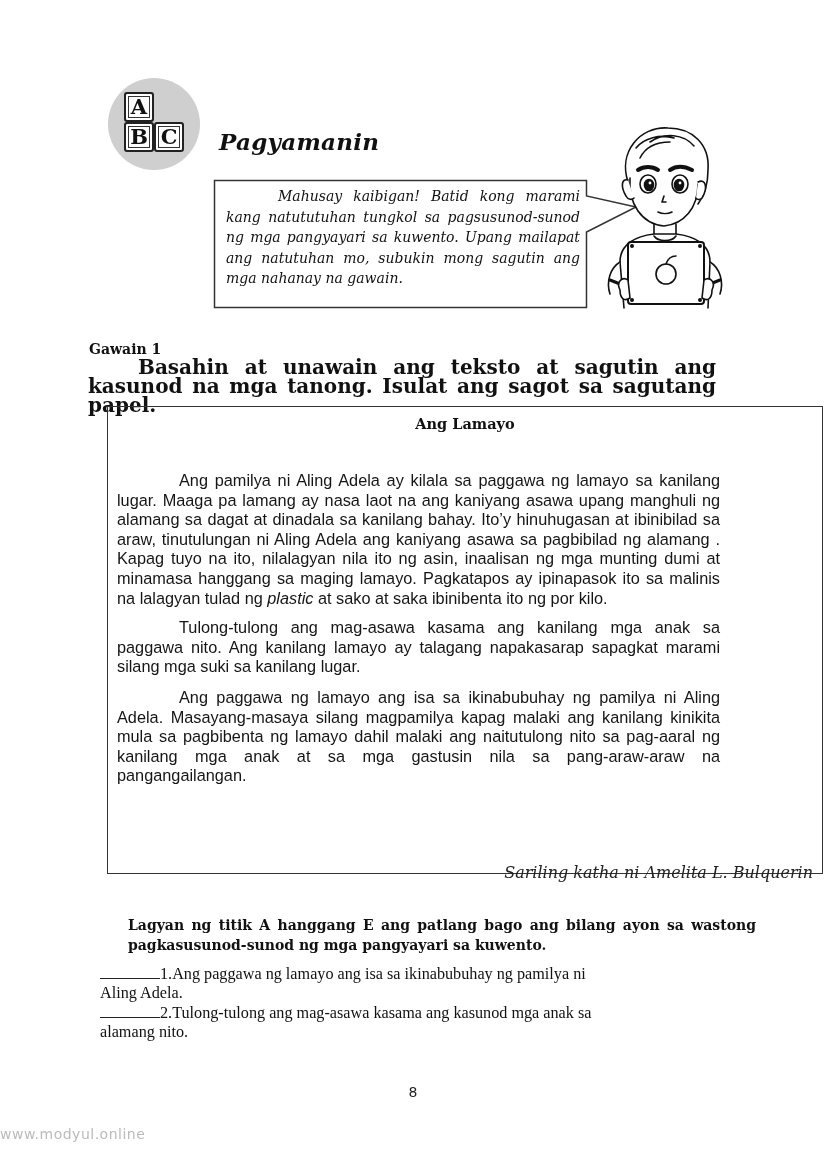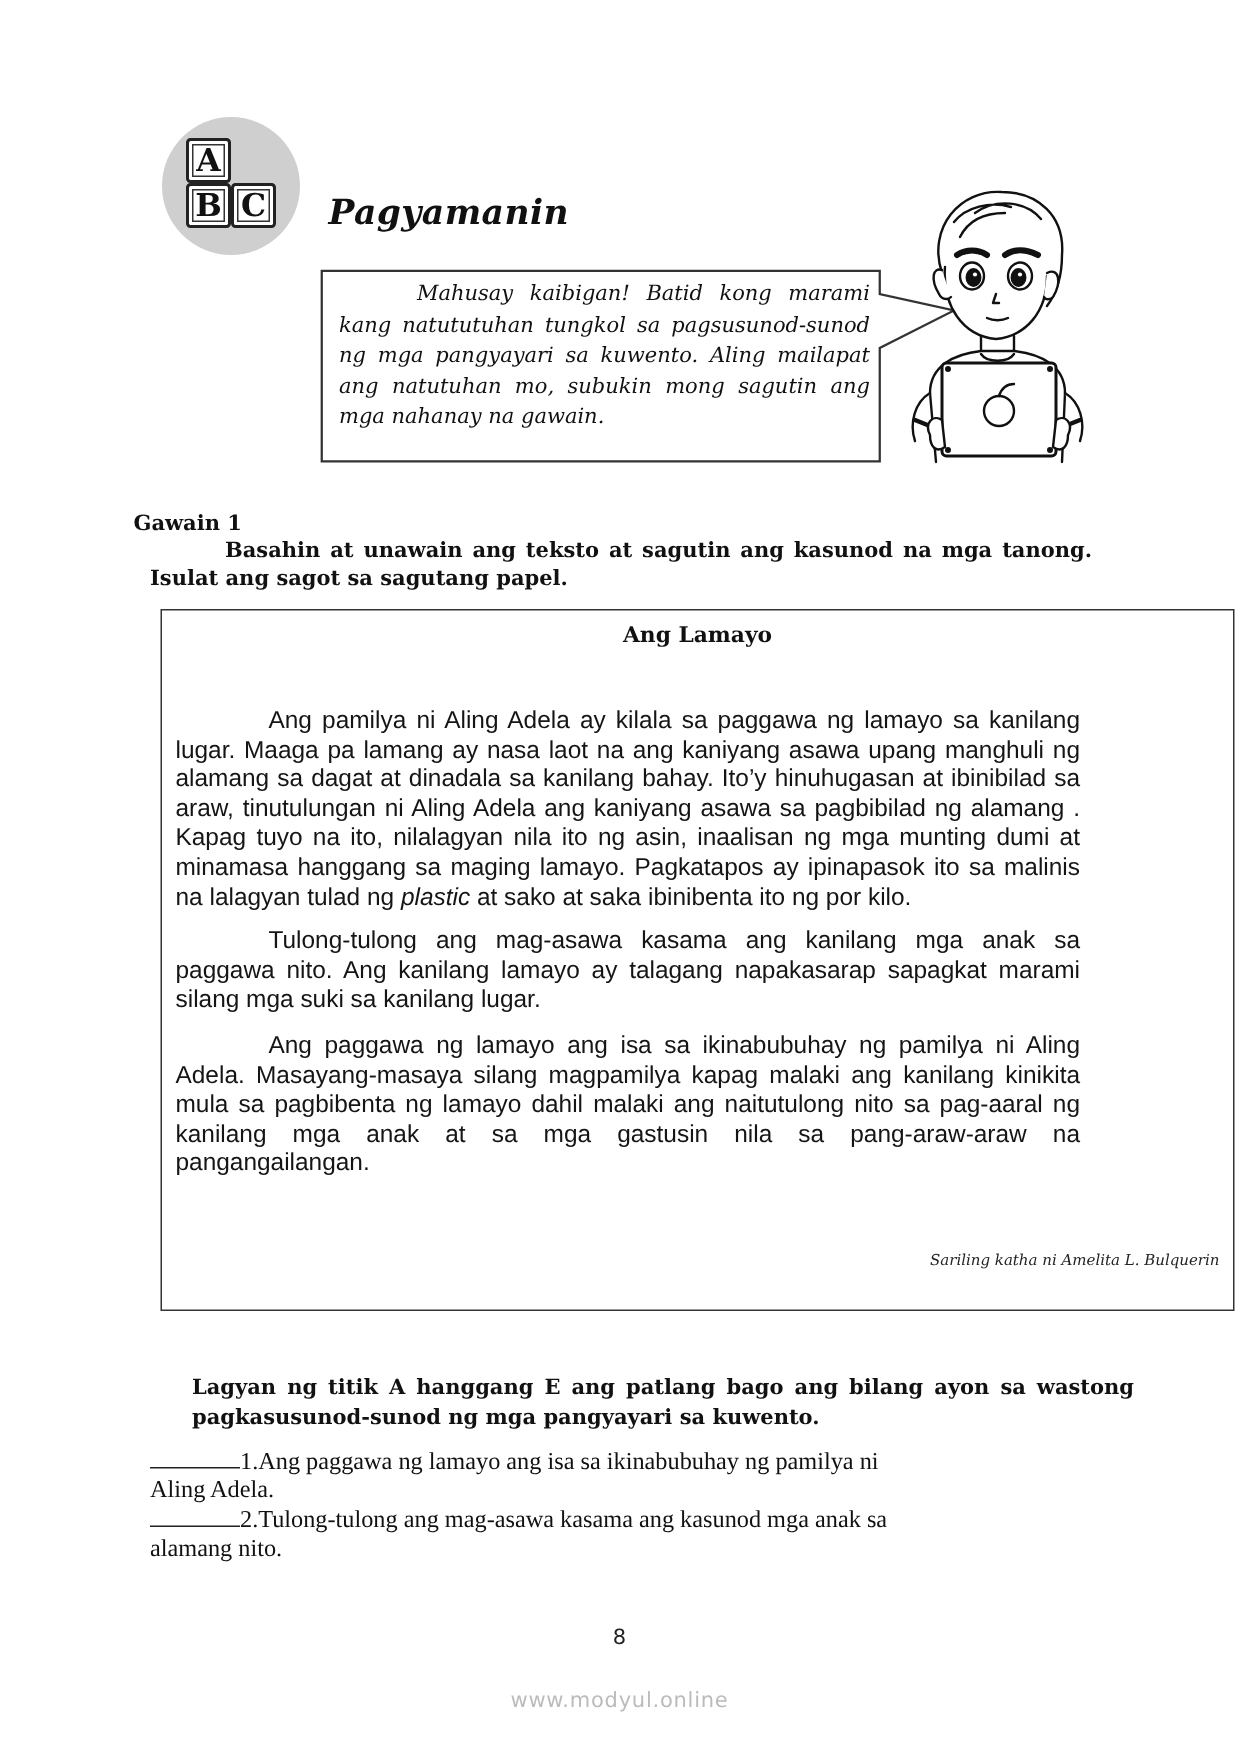--- a/index.html
+++ b/index.html
@@ -20,63 +20,63 @@
 
     
     .bubble-svg { position: absolute; left: 0; top: 0; }
     .bubble-text { position: absolute; left: 226px; top: 186px; width: 354px; font-family: "DejaVu Serif", serif; font-style: italic;
                    font-size: 14px; line-height: 20.5px; text-align: justify; color: #111; text-indent: 52px; }
 
     .character { position: absolute; left: 580px; top: 112px; }
 
     
     .activity-label { position: absolute; left: 89px; top: 341px; font-family: "DejaVu Serif", serif; font-weight: bold; font-size: 14px; }
-    .instructions { position: absolute; left: 100px; top: 358px; width: 628px; font-family: "DejaVu Serif", serif; font-weight: bold;
-                    font-size: 14px; line-height: 19px; text-indent: 50px; text-align: justify; }
+    .instructions { position: absolute; left: 88px; top: 358px; width: 628px; font-family: "DejaVu Serif", serif; font-weight: bold;
+                    font-size: 20px; line-height: 19px; text-indent: 50px; text-align: justify; }
 
     
     .story-box { position: absolute; left: 107px; top: 406px; width: 716px; height: 468px; border: 1.5px solid #333; box-sizing: border-box; }
     .story-title { position: absolute; left: 0; right: 0; top: 8px; text-align: center; font-family: "DejaVu Serif", serif; font-weight: bold; font-size: 14.5px; }
     .story-body { position: absolute; left: 9px; top: 64px; width: 603px; font-family: Liberation Sans, sans-serif; font-size: 16.3px;
                   line-height: 19.6px; text-align: justify; color: #151515; }
     .story-body p { margin: 0 0 11px 0; text-indent: 62px; }
     .story-body p:nth-child(1) { margin-bottom: 10px; }
-    .story-credit { position: absolute; right: 9px; top: 428px; font-family: "DejaVu Serif", serif; font-style: italic; font-size: 10px; color: #222; }
+    .story-credit { position: absolute; right: 9px; top: 456px; font-family: "DejaVu Serif", serif; font-style: italic; font-size: 16px; color: #222; }
 
     
     .task-instructions { position: absolute; left: 100px; top: 916px; width: 628px; font-family: "DejaVu Serif", serif; font-weight: bold;
                          font-size: 14px; line-height: 19.5px; text-align: justify; margin-left: 28px; }
     .items { position: absolute; left: 100px; top: 965px; width: 620px; font-family: "Liberation Serif", serif; font-size: 16.2px; line-height: 19.4px; }
     .item { display: flex; flex-wrap: nowrap; }
     .item .blank { display: inline-block; width: 60px; border-bottom: 1px solid #222; height: 13px; margin-right: 0; flex: none; }
     .item .num { flex: none; }
     .item .text { flex: 1; }
 
     .page-number { position: absolute; left: 0; right: 0; top: 1084px; text-align: center; font-family: "DejaVu Sans", sans-serif; font-size: 14px; color: #222; }
-    .watermark { position: absolute; left: 0; right: 0; top: 1126px; text-align: center; font-family: "DejaVu Sans", sans-serif; font-size: 14px;
+    .watermark { position: absolute; left: 0; right: 0; top: 1126px; text-align: left; font-family: "DejaVu Sans", sans-serif; font-size: 14px;
                  color: #bbbbbb; letter-spacing: 0.5px; }
     em.it { font-style: italic; }
   </style>
 </head>
 <body>
 
 <div class="page">
 
   <div class="abc-icon">
     <div class="block a">A</div>
     <div class="block b">B</div>
     <div class="block c">C</div>
   </div>
 
   <div class="section-title">Pagyamanin</div>
 
   <svg class="bubble-svg" width="826" height="330">
     <path d="M214.5 180.5 L586.5 180.5 L586.5 196 L636 207 L586.5 232 L586.5 307.5 L214.5 307.5 Z" fill="#ffffff" stroke="#333" stroke-width="1.5"></path>
   </svg>
-  <div class="bubble-text">Mahusay kaibigan! Batid kong marami kang natututuhan tungkol sa pagsusunod-sunod ng mga pangyayari sa kuwento. Aling mailapat ang natutuhan mo, subukin mong sagutin ang mga nahanay na gawain.</div>
+  <div class="bubble-text">Mahusay kaibigan! Batid kong marami kang natututuhan tungkol sa pagsusunod-sunod ng mga pangyayari sa kuwento. Upang mailapat ang natutuhan mo, subukin mong sagutin ang mga nahanay na gawain.</div>
 
   <svg class="character" width="160" height="210" viewBox="0 0 160 210">
     <g fill="none" stroke="#111" stroke-width="1.6" stroke-linejoin="round" stroke-linecap="round">
 
       <path d="M48 70 C38 40 60 14 88 16 C112 16 130 32 128 58 C128 72 124 84 118 92" fill="#fff"></path>
       <path d="M56 36 C64 26 80 22 94 26 M70 30 C84 20 104 22 114 34 M60 46 C66 34 78 30 90 30"></path>
 
       <path d="M50 66 C48 92 62 112 84 114 C104 112 118 96 118 72" fill="#fff"></path>
       <path d="M48 68 C42 66 40 74 46 84 C48 88 52 88 54 86" fill="#fff"></path>
       <path d="M118 70 C126 66 128 76 122 86 C120 88 117 88 116 86" fill="#fff"></path>

